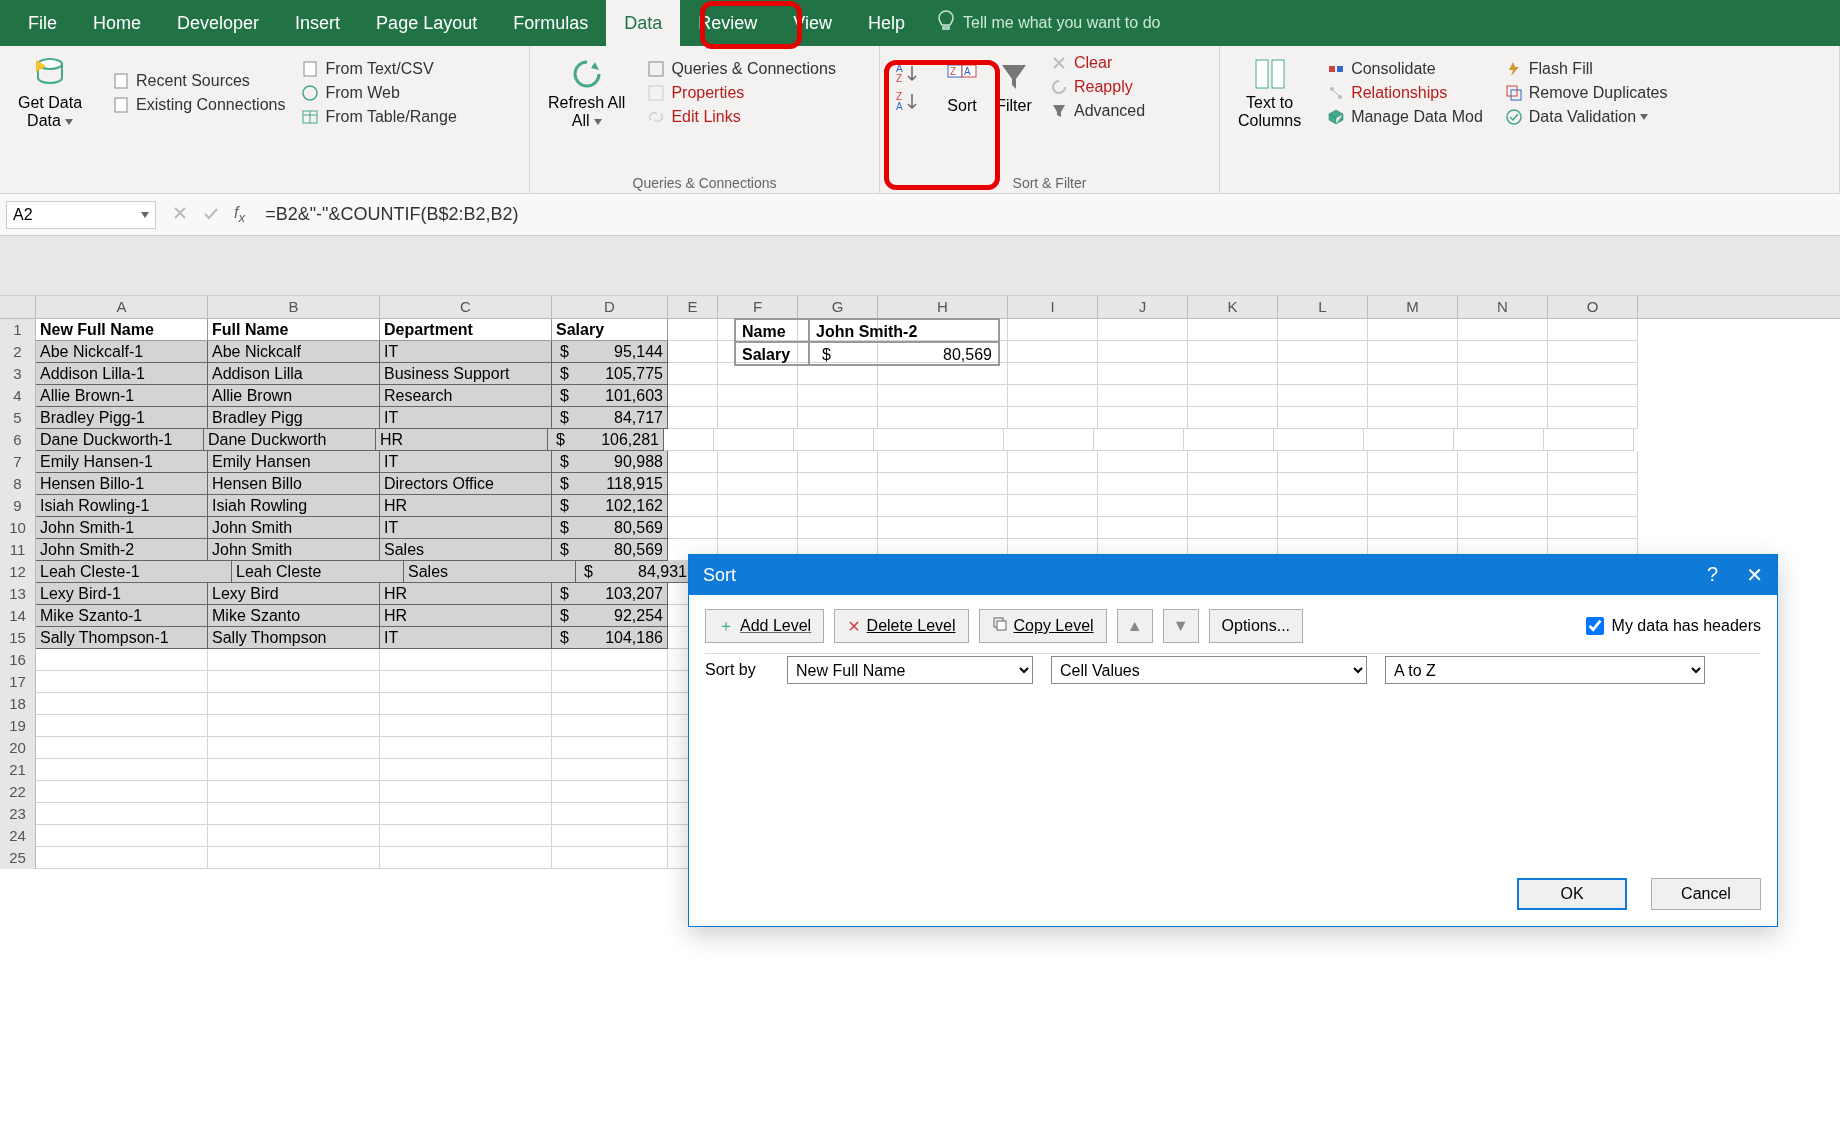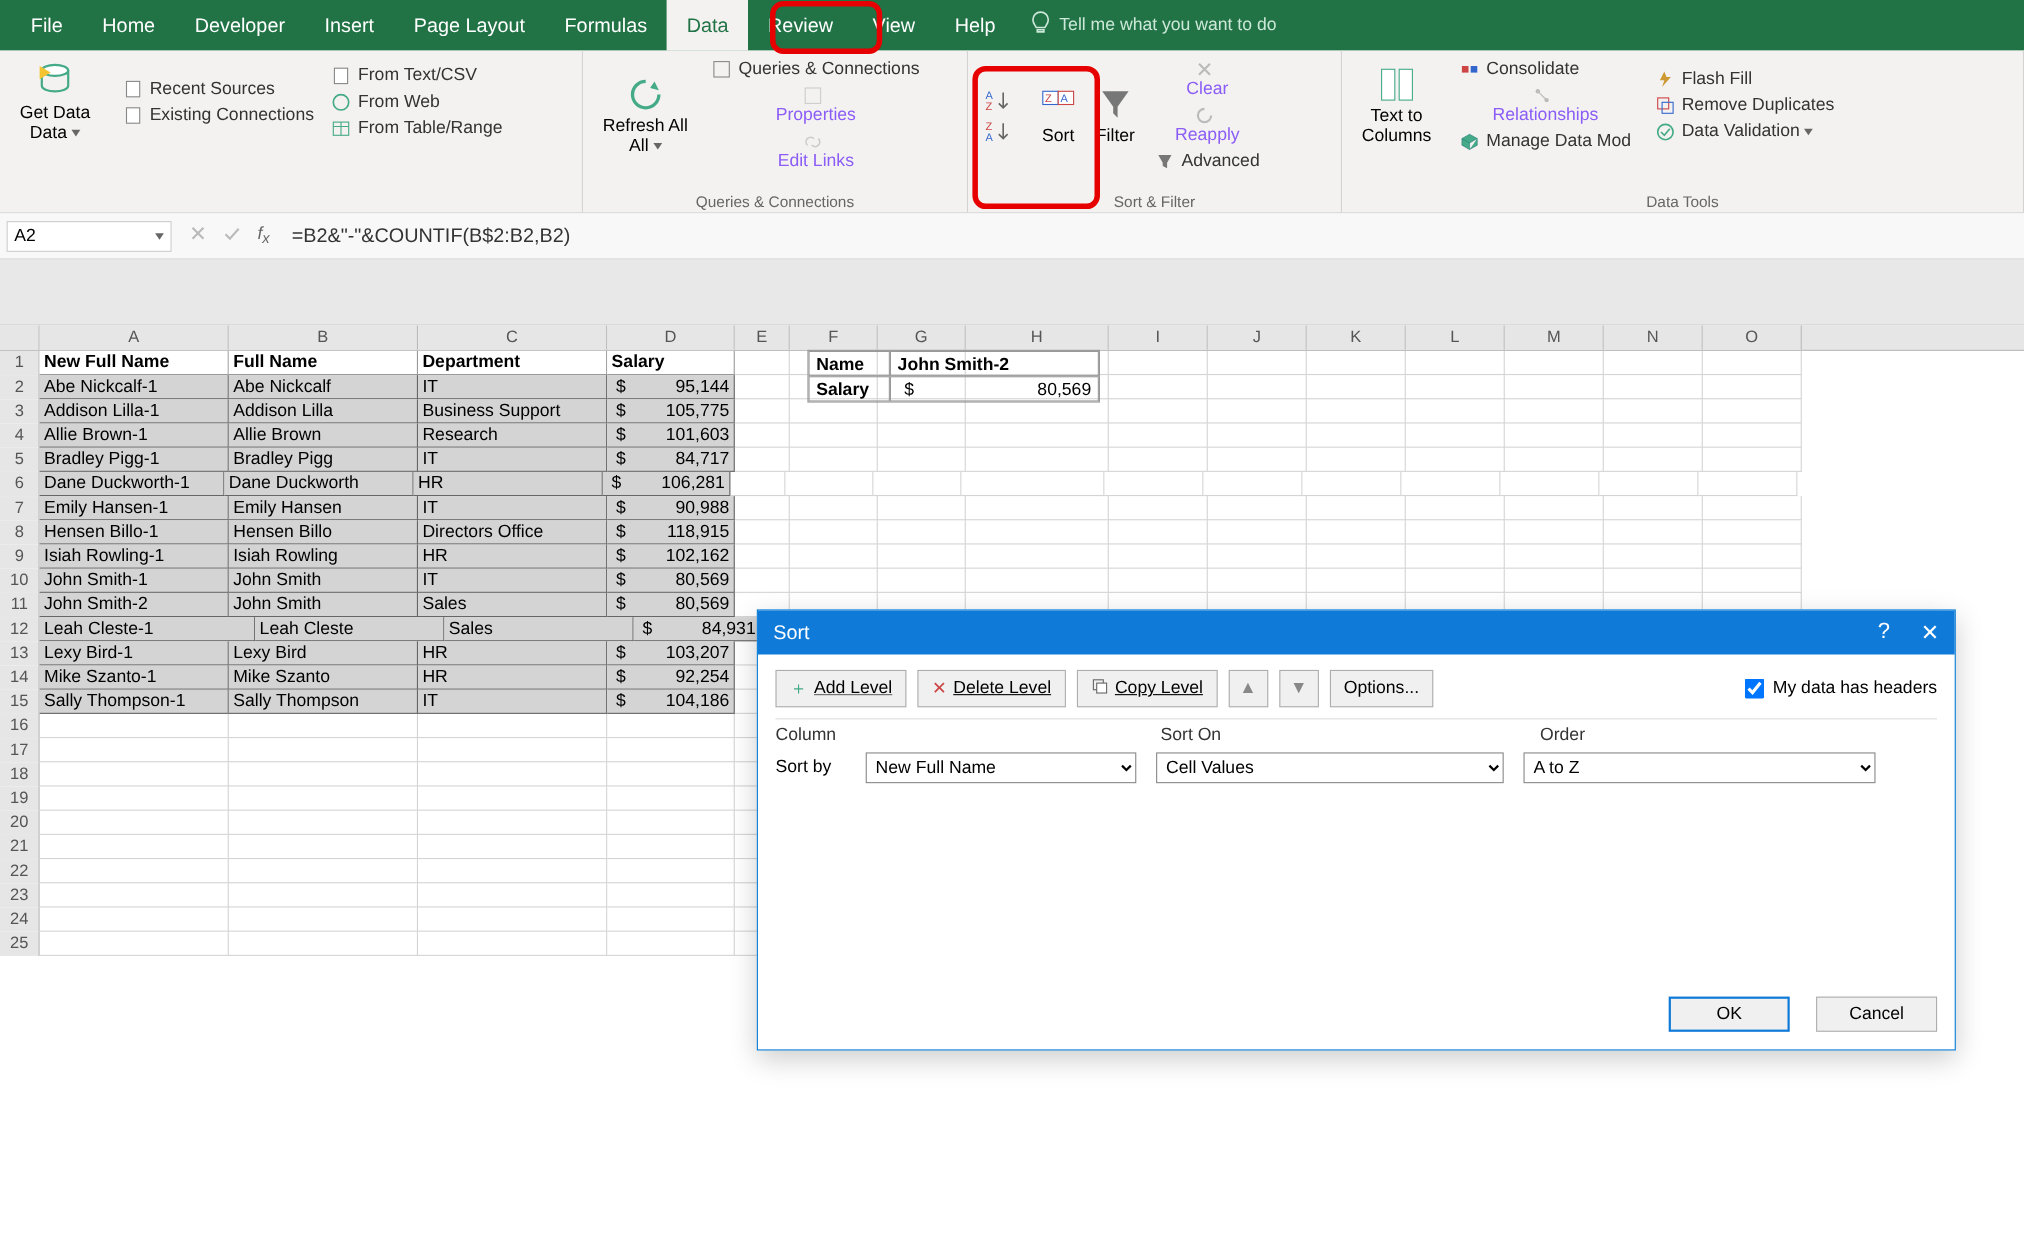--- a/index.html
+++ b/index.html
@@ -15,21 +15,21 @@
 
 .hl { position: absolute; border: 5px solid #e60000; border-radius: 12px; pointer-events: none; }
 
 
 .ribbon { background: #f3f2f1; height: 148px; border-bottom: 1px solid #d4d4d4; display: flex; }
 .ribbon-group { border-right: 1px solid #d4d4d4; padding: 6px 10px 2px 10px; display: flex; flex-direction: column; justify-content: space-between; }
 .group-label { font-size: 14px; color: #666; text-align: center; padding-top: 4px; }
 .ribbon-row { display: flex; align-items: center; }
 .ribbon-col { display: flex; flex-direction: column; gap: 2px; }
 .ribbon-btn { display: flex; align-items: center; padding: 2px 4px; font-size: 16px; color: #333; cursor: pointer; white-space: nowrap; }
-.ribbon-btn.dim { color: #8b5cf6; flex-direction: column; }
+.ribbon-btn.dim { color: #b91c1c; }
 .ribbon-btn .icon { margin-right: 6px; display: inline-flex; }
 .big-btn { display: flex; flex-direction: column; align-items: center; font-size: 16px; padding: 4px 8px; cursor: pointer; }
 .big-btn .icon-lg { width: 36px; height: 36px; margin-bottom: 2px; display: flex; align-items: center; justify-content: center; }
 
 
 .formula-bar { height: 42px; background: #f8f8f8; border-bottom: 1px solid #ccc; display: flex; align-items: center; }
 .name-box { width: 150px; height: 28px; border: 1px solid #ccc; margin: 0 6px; padding: 2px 6px; background: #fff; font-size: 16px; display: flex; align-items: center; justify-content: space-between; }
 .fb-icons { display: flex; align-items: center; gap: 14px; margin: 0 10px; color: #888; }
 .formula-input { flex: 1; padding: 2px 10px; font-size: 18px; color: #333; }
 
@@ -338,21 +338,20 @@
               <svg width="18" height="18">
                 <circle cx="9" cy="9" r="7" fill="none" stroke="#4a8" stroke-width="1.5"></circle>
                 <path d="M5 9 L8 12 L13 6" fill="none" stroke="#4a8" stroke-width="1.5"></path>
               </svg>
             </span>
             <span>Data Validation</span>
             <span class="tri"></span>
           </div>
       </div>
     </div>
-    <div class="group-label">Data Tools</div>
   </div>
 </div>
 
 <div class="formula-bar">
   <div class="name-box">
     <span>A2</span>
     <span class="tri"></span>
   </div>
   <div class="fb-icons">
     <span style="color:#bbb;"><svg width="16" height="16">
@@ -888,25 +887,20 @@
       <div class="dlg-btn icon-only">▼</div>
       <div class="dlg-btn">
           <span>Options...</span>
         </div>
       <label class="dlg-check">
         <input type="checkbox" checked="" style="">
         <span>My data has headers</span>
       </label>
     </div>
     <div class="dlg-grid">
-      <div class="dlg-grid-head">
-        <div style="width:350px;">Column</div>
-        <div style="width:345px;">Sort On</div>
-        <div style="width:320px;">Order</div>
-      </div>
       <div class="dlg-grid-row">
         <label>Sort by</label>
         <select class="dlg-select" style="width:246px;"><option>New Full Name</option></select>
         <div style="width:18px;"></div>
         <select class="dlg-select" style="width:316px;"><option>Cell Values</option></select>
         <div style="width:18px;"></div>
         <select class="dlg-select" style="width:320px;"><option>A to Z</option></select>
       </div>
     </div>
     <div style="height:170px;"></div>

